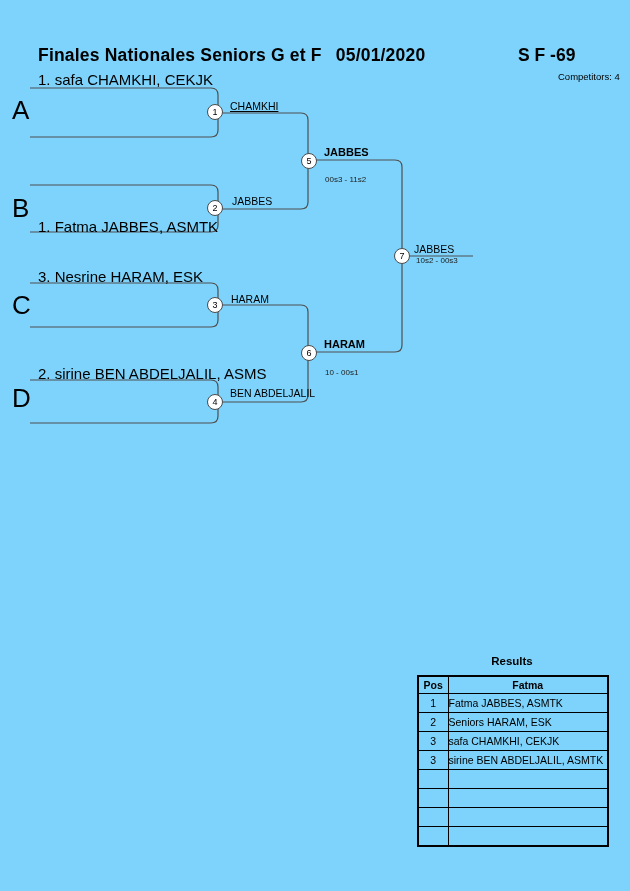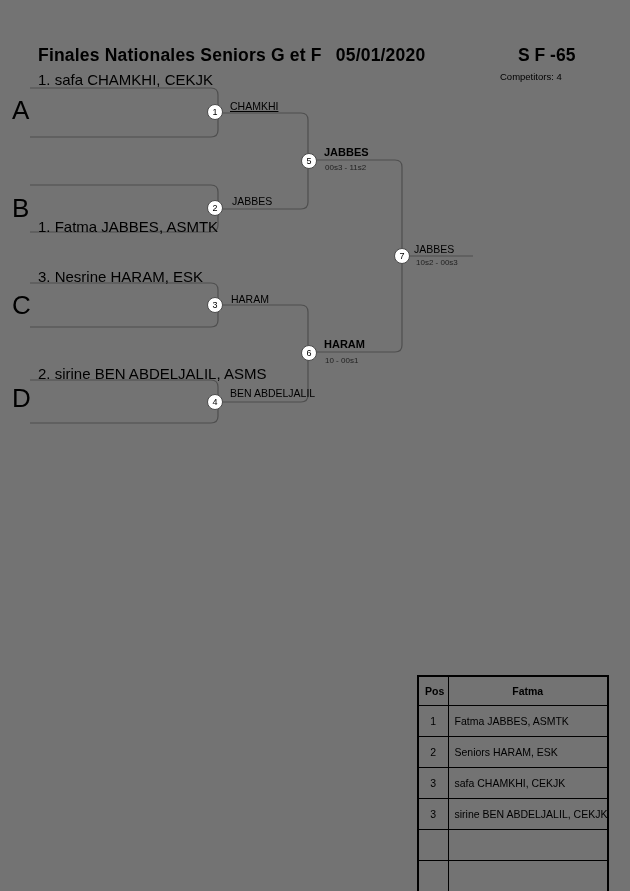--- a/index.html
+++ b/index.html
@@ -1,63 +1,63 @@
 <!DOCTYPE html>
 <html><head>
 <meta charset="utf-8">
 <style>
   html,body{margin:0;padding:0;background:#fff;}
   .page{
-    position:relative;width:630px;height:891px;background:#737373;
+    position:relative;width:630px;height:891px;background:#7dd3fc;
     font-family:"Liberation Sans","DejaVu Sans",sans-serif;color:#000;
     overflow:hidden;
   }
   .abs{position:absolute;white-space:nowrap;}
   .title{font-size:17.5px;font-weight:bold;letter-spacing:.2px;}
   .title .date{margin-left:14px;}
   .category{font-size:17.5px;font-weight:bold;}
   .competitors{font-size:9.5px;}
   .section-letter{font-size:26px;line-height:1;}
   .seed{font-size:15px;}
   .winner{font-size:10.5px;}
   .winner.bold{font-weight:bold;font-size:11px;}
-  .score{font-size:8px;color:#222;}
+  .score{font-size:8px;color:#222;margin-top:12px;}
   .match-circle{
     position:absolute;width:16px;height:16px;border:1px solid #4a4a4a;
     border-radius:50%;background:#fff;box-sizing:border-box;
     display:flex;align-items:center;justify-content:center;
     font-size:9px;line-height:1;
   }
   svg.lines{position:absolute;left:0;top:0;}
   svg.lines path{fill:none;stroke:#4f4f4f;stroke-width:1.2;}
   .results-title{font-size:11.5px;font-weight:bold;text-align:center;width:190px;}
   table.results{
     border-collapse:collapse;table-layout:fixed;width:190px;
     border:2px solid #000;font-size:10.5px;
   }
   table.results th,table.results td{
-    border:1px solid #000;padding:6px;overflow:hidden;white-space:nowrap;
+    border:1px solid #000;padding:0;overflow:hidden;white-space:nowrap;
   }
   table.results th{height:16px;font-weight:bold;text-align:center;}
   table.results td{height:18px;}
   td.pos{text-align:center;}
   td.name{text-align:left;padding-left:5px;}
   col.c-pos{width:30px;}
   col.c-name{width:160px;}
 </style>
 </head>
 <body>
 
 <div class="page">
 
   <div class="abs title" style="left:38px;top:45px;">
     <span>Finales Nationales Seniors G et F</span><span class="date">05/01/2020</span>
   </div>
-  <div class="abs category" style="left:518px;top:45px;">S F -65</div>
-  <div class="abs competitors" style="left:500px;top:71px;">Competitors: 4</div>
+  <div class="abs category" style="left:518px;top:45px;">S F -69</div>
+  <div class="abs competitors" style="left:558px;top:71px;">Competitors: 4</div>
 
   <svg class="lines" width="630" height="891" viewBox="0 0 630 891">
     <path d="M30 88 H211 Q218 88 218 95 V130 Q218 137 211 137 H30"></path>
     <path d="M30 185 H211 Q218 185 218 192 V225 Q218 232 211 232 H30"></path>
     <path d="M30 283 H211 Q218 283 218 290 V320 Q218 327 211 327 H30"></path>
     <path d="M30 380 H211 Q218 380 218 387 V416 Q218 423 211 423 H30"></path>
     <path d="M219 113 H301 Q308 113 308 120 V202 Q308 209 301 209 H219"></path>
     <path d="M219 305 H301 Q308 305 308 312 V395 Q308 402 301 402 H219"></path>
     <path d="M309 160 H395 Q402 160 402 167 V345 Q402 352 395 352 H309"></path>
     <path d="M402 256 H473"></path>
@@ -98,22 +98,23 @@
   <div class="abs winner" style="left:230px;top:100px;text-decoration:underline;">CHAMKHI</div>
   <div class="abs winner" style="left:232px;top:195px;">JABBES</div>
   <div class="abs winner" style="left:231px;top:293px;">HARAM</div>
   <div class="abs winner" style="left:230px;top:387px;">BEN ABDELJALIL</div>
   <div class="abs winner bold" style="left:324px;top:146px;">JABBES</div>
   <div class="abs winner bold" style="left:324px;top:338px;">HARAM</div>
   <div class="abs winner" style="left:414px;top:243px;">JABBES</div>
 
   <div class="abs score" style="left:325px;top:163px;">00s3 - 11s2</div>
   <div class="abs score" style="left:325px;top:356px;">10 - 00s1</div>
-  <div class="abs score" style="left:416px;top:258px;">10s2 - 00s3</div>
+  <div class="abs score" style="left:416px;top:244px;">10s2 - 00s3</div>
 
+  <div class="abs results-title" style="left:417px;top:655px;">Results</div>
   <div class="abs" style="left:417px;top:675px;">
     <table class="results">
       <colgroup>
           <col class="c-pos">
           <col class="c-name">
         </colgroup>
       <tbody>
           <tr>
         <th>Pos</th>
         <th>Fatma</th>
@@ -125,21 +126,21 @@
       <tr>
         <td class="pos">2</td>
         <td class="name">Seniors HARAM, ESK</td>
       </tr>
       <tr>
         <td class="pos">3</td>
         <td class="name">safa CHAMKHI, CEKJK</td>
       </tr>
       <tr>
         <td class="pos">3</td>
-        <td class="name">sirine BEN ABDELJALIL, CEKJK</td>
+        <td class="name">sirine BEN ABDELJALIL, ASMTK</td>
       </tr>
       <tr>
             <td class="pos"></td>
             <td class="name"></td>
           </tr>
       <tr>
             <td class="pos"></td>
             <td class="name"></td>
           </tr>
       <tr>

